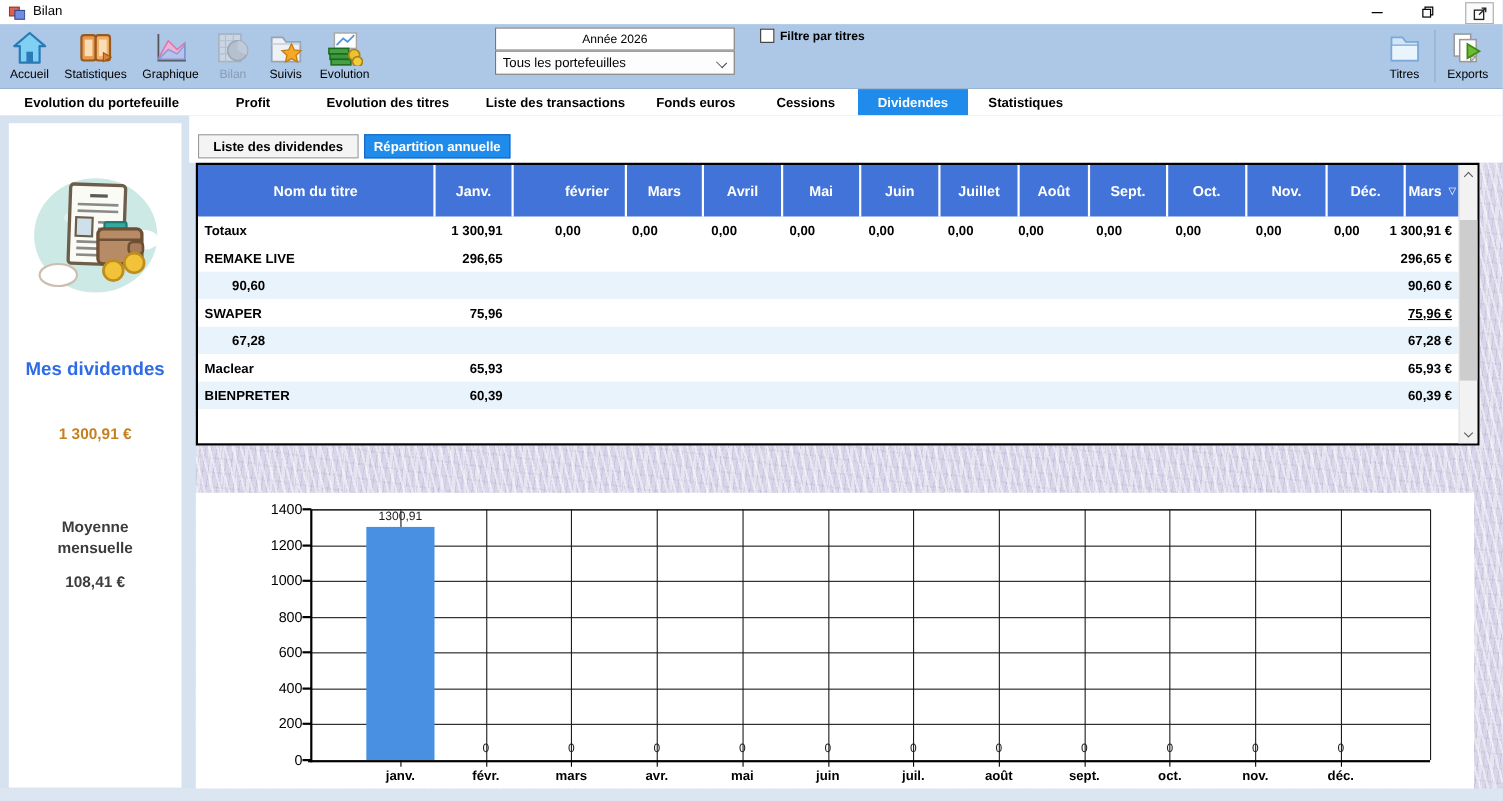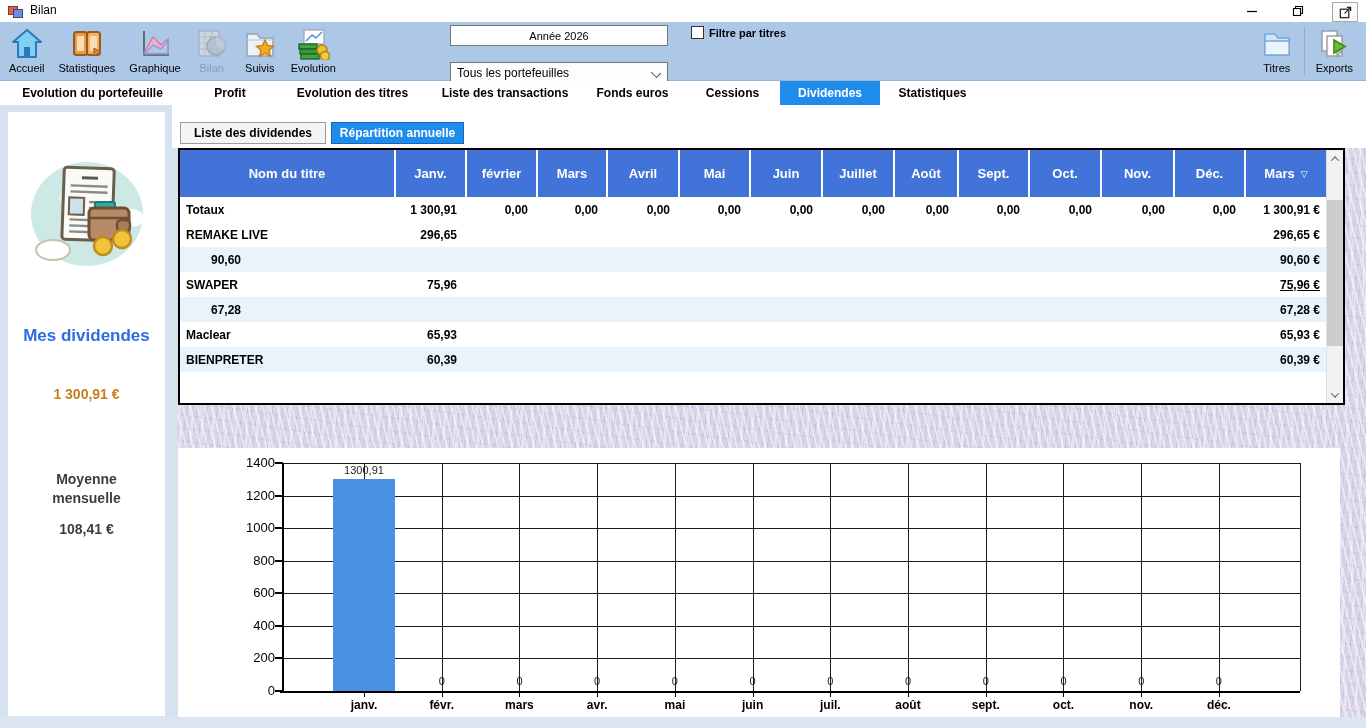--- a/index.html
+++ b/index.html
@@ -21,21 +21,21 @@
   .tb-btn .tb-ico { height:34px; display:flex; align-items:center; }
   .tb-btn .tb-lbl { font-size:11px; color:#000; margin-top:1px; white-space:nowrap; }
   .tb-btn.disabled .tb-lbl { color:#8d9cb2; }
   .tb-btn.disabled .tb-ico { opacity:.55; filter:grayscale(1); }
   #tb-right { position:absolute; right:6px; top:3px; display:flex; align-items:flex-start; }
   .tb-sep { width:1px; height:48px; background:#93abc9; margin:2px 4px 0 4px; }
 
   #center-controls { position:absolute; left:450px; top:3px; width:184px; }
   #year-field { width:218px; height:21px; border:1px solid #777; background:#fff;
     text-align:center; font-size:11px; font-family:inherit; color:#000; display:block; }
-  #portfolio-select { margin-top:16px; width:218px; height:22px; border:1px solid #777;
+  #portfolio-select { margin-top:0; width:218px; height:22px; border:1px solid #777;
     background:#fdfdfd; font-size:12px; color:#000; display:flex; align-items:center;
     padding-left:6px; position:relative; }
   #portfolio-chevron { position:absolute; right:7px; top:6px; width:8px; height:8px;
     border-right:1.6px solid #444; border-bottom:1.6px solid #444; transform:rotate(45deg) scaleY(.8); }
   #filter-box { position:absolute; left:691px; top:4px; display:flex; align-items:center; }
   #filter-checkbox { width:13px; height:13px; border:1px solid #333; background:#fff; }
   #filter-label { margin-left:5px; font-size:11px; font-weight:700; color:#000; }
 
   
   #tabstrip { position:absolute; left:0; top:81px; width:1366px; height:24px; background:#ffffff; display:flex; }
@@ -311,21 +311,21 @@
 
 <div id="div-table">
   <div id="table-cols">
     <div id="table-header">
         <div class="th" style="width: 216px;">
           <span>Nom du titre</span>
         </div>
         <div class="th" style="width: 71px;">
           <span>Janv.</span>
         </div>
-        <div class="th" style="width: 71px;">
+        <div class="th" style="width: 71px; margin-left: 32px;">
           <span>février</span>
         </div>
         <div class="th" style="width: 70px;">
           <span>Mars</span>
         </div>
         <div class="th" style="width: 72px;">
           <span>Avril</span>
         </div>
         <div class="th" style="width: 71px;">
           <span>Mai</span>

